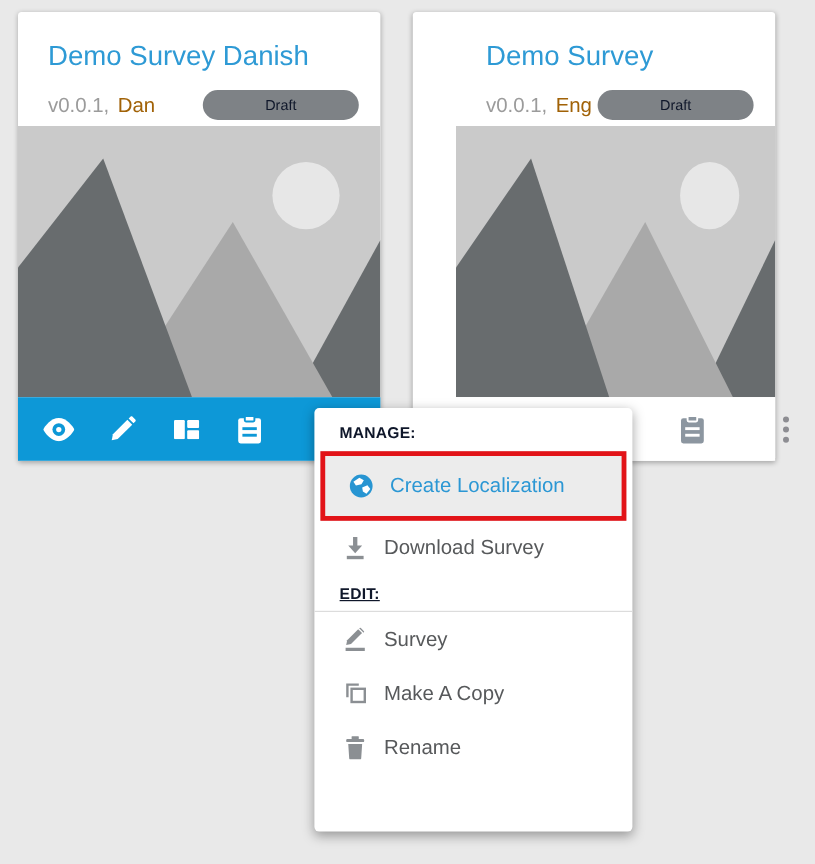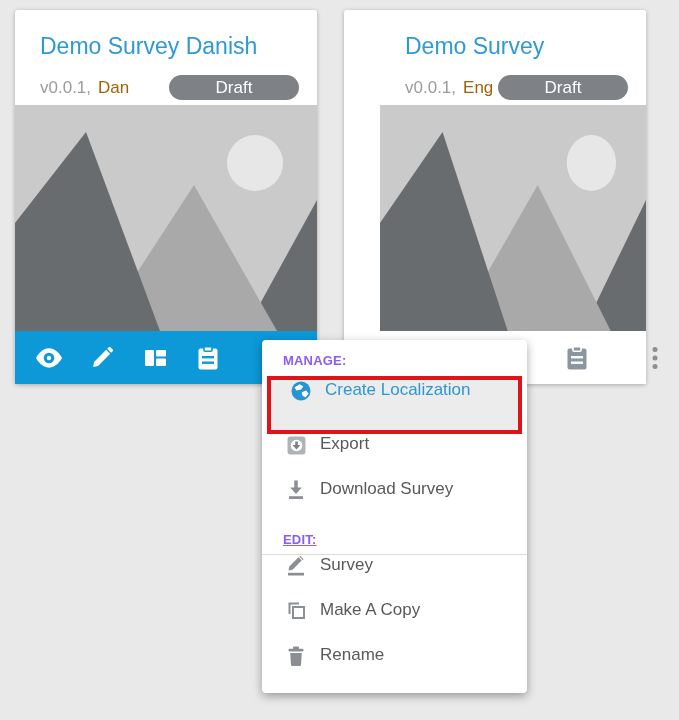--- a/index.html
+++ b/index.html
@@ -37,22 +37,22 @@
     margin-top: 15px;
     display: flex; align-items: center;
   }
   .card-version { font-size: 17px; color: #9b9b9b; }
   .card-language { font-size: 17px; color: #a16207; margin-left: 7px; }
   .status-badge {
     margin-left: auto;
     width: 130px; height: 25px;
     border-radius: 13px;
     background: #7e8286;
-    color: #ffffff;
-    font-size: 17px;
+    color: #0f172a;
+    font-size: 12px;
     display: flex; align-items: center; justify-content: center;
   }
 
   .card-image { height: 226px; flex: none; }
   .card-image svg { display: block; width: 100%; height: 100%; }
 
   .card-toolbar {
     flex: 1;
     display: flex; align-items: center;
   }
@@ -77,27 +77,27 @@
     border-radius: 4px;
     box-shadow: 0 3px 10px rgba(0,0,0,0.35);
     z-index: 10;
     padding-top: 8px;
   }
   .menu-section-label {
     height: 24px;
     padding-left: 21px;
     display: flex; align-items: center;
     font-size: 13px; font-weight: bold;
-    color: #8b5cf6;
+    color: #0f172a;
     letter-spacing: 0.2px;
   }
   .menu-section-label.edit-label { height: 30px; text-decoration: underline; }
   .menu-item {
     height: 45px;
-    display: flex; 
+    display: flex; align-items: center;
     padding-left: 24px;
     cursor: pointer;
   }
   .menu-item .mi-icon {
     width: 20px; height: 22px;
     display: flex; align-items: center; justify-content: center;
     flex: none;
   }
   .menu-item .mi-label {
     margin-left: 14px;
@@ -216,31 +216,20 @@
     <span class="mi-icon">
       <svg width="20" height="20" viewBox="0 0 20 20">
         <circle cx="10" cy="10" r="9.5" fill="#2795d2"></circle>
         <path d="M3.5 6.5 L8.5 3.2 L12.2 5.2 L10.2 8.6 L5.6 9.6 Z" fill="#fff"></path>
         <path d="M10.8 11.2 L15.2 9.4 L17.6 12.4 L14.4 16.4 L11.4 14.6 Z" fill="#fff"></path>
       </svg>
     </span>
     <span class="mi-label">Create Localization</span>
   </div>
 
-  <div class="menu-item">
-    <span class="mi-icon">
-      <svg width="19" height="19" viewBox="0 0 19 19">
-        <rect x="0.5" y="0.5" width="18" height="18" rx="3" fill="#b0b3b6"></rect>
-        <circle cx="9.5" cy="9.5" r="5.8" fill="#fff"></circle>
-        <rect x="8.2" y="5.5" width="2.6" height="4" fill="#7d8184"></rect>
-        <polygon points="5.6,9 13.4,9 9.5,13.5" fill="#7d8184"></polygon>
-      </svg>
-    </span>
-    <span class="mi-label">Export</span>
-  </div>
 
   <div class="menu-item">
     <span class="mi-icon">
       <svg width="20" height="20" viewBox="0 0 20 20" fill="#8b8f93">
         <rect x="8.2" y="0.5" width="3.6" height="7.5"></rect>
         <polygon points="4.2,7.5 15.8,7.5 10,14"></polygon>
         <rect x="3" y="16.2" width="14" height="2.8"></rect>
       </svg>
     </span>
     <span class="mi-label">Download Survey</span>

